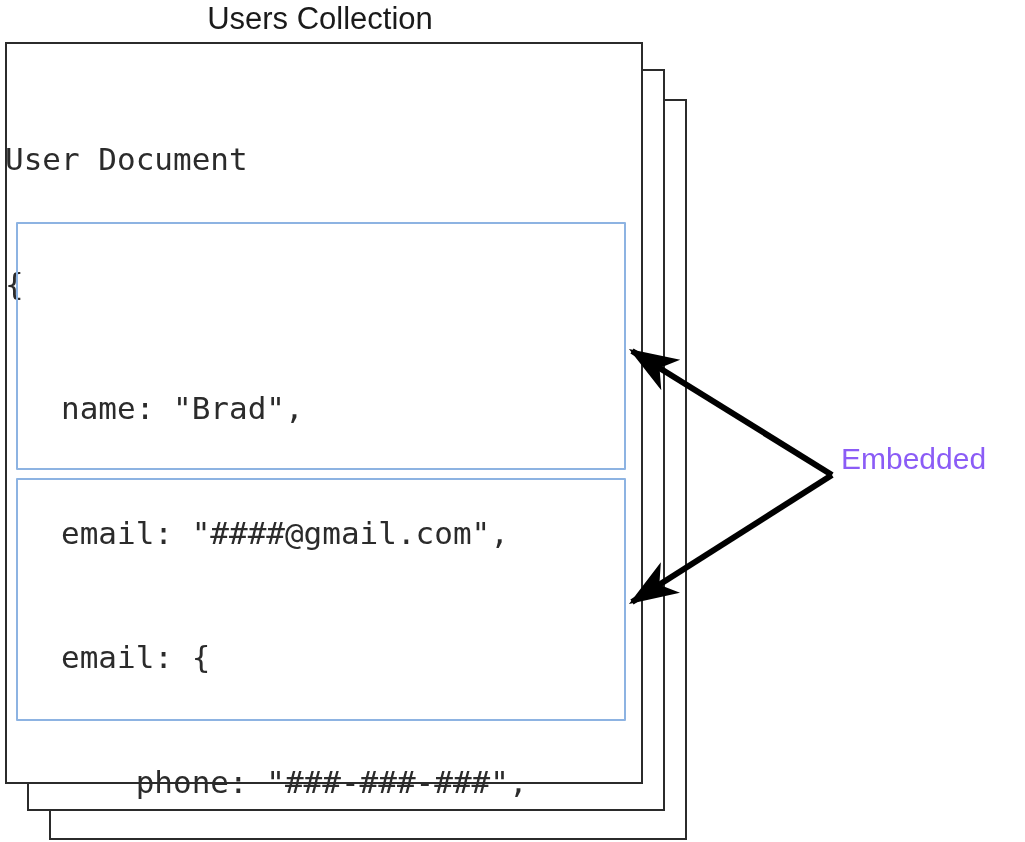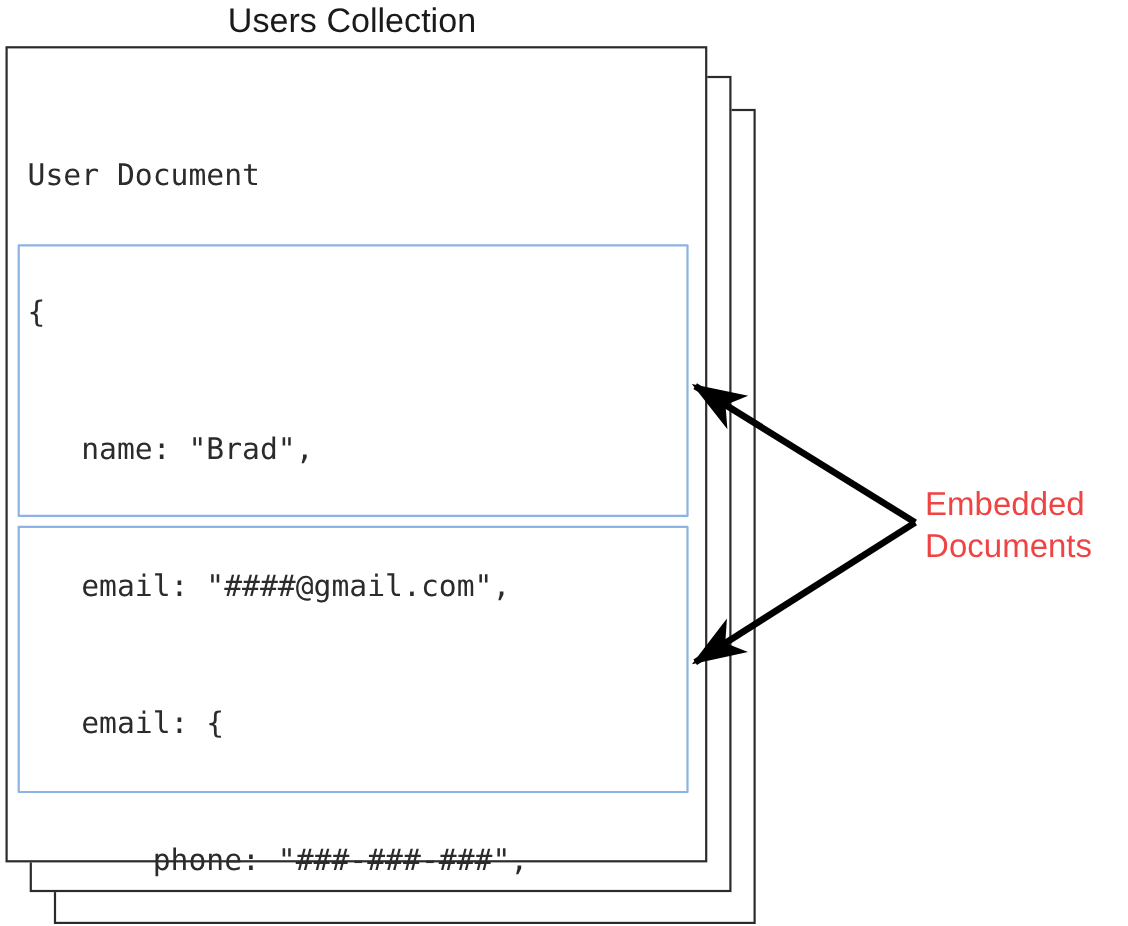--- a/index.html
+++ b/index.html
@@ -61,23 +61,23 @@
   }
 
   
   .doc-code {
     position: absolute;
     left: 5px;
     top: 42px;
     width: 716px;
     height: 742px;
     box-sizing: border-box;
-    padding: 14px 0 0 20px;
+    padding: 14px 0 0 0;
     font-family: "DejaVu Sans Mono", "Liberation Mono", monospace;
-    font-size: 27px;
+    font-size: 31px;
     line-height: 41.5px;
     color: #2b2b2b;
     white-space: pre;
     pointer-events: none;
   }
   .code-line {
     display: block;
     height: 41.5px;
     white-space: pre;
   }
@@ -112,21 +112,21 @@
     height: 300px;
     overflow: visible;
   }
   .callout-label {
     position: absolute;
     left: 841px;
     top: 440px;
     font-family: "Liberation Sans", sans-serif;
     font-size: 30px;
     line-height: 38px;
-    color: #ef4444;
+    color: #8b5cf6;
     white-space: nowrap;
   }
   .callout-label span { display: block; }
 </style>
 </head>
 <body>
 
 <div id="diagram">
 
   <div class="collection-title">Users Collection</div>
@@ -165,16 +165,15 @@
       </marker>
     </defs>
 
     <path d="M 232,145 L 32,21" stroke="#000000" stroke-width="6" fill="none" marker-end="url(#arrowhead)"></path>
 
     <path d="M 232,145 L 32,272" stroke="#000000" stroke-width="6" fill="none" marker-end="url(#arrowhead)"></path>
   </svg>
 
   <div class="callout-label">
     <span>Embedded</span>
-    <span>Documents</span>
   </div>
 
 </div>
 
 </body></html>

